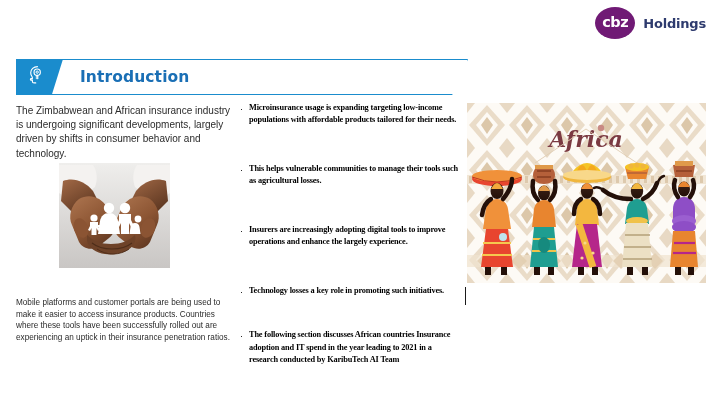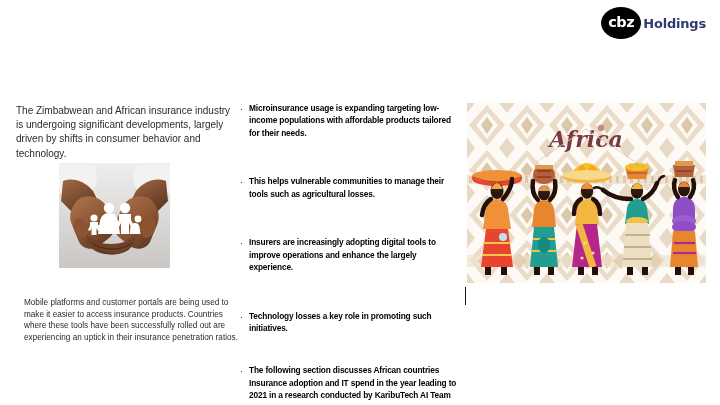--- a/index.html
+++ b/index.html
@@ -26,35 +26,35 @@
     top: 10px;
     right: 14px;
     display: flex;
     align-items: center;
     height: 26px;
   }
   .brand-mark {
     width: 40px;
     height: 32px;
     border-radius: 50%;
-    background: #000000;
+    background: #701a75;
     display: flex;
     align-items: center;
     justify-content: center;
     color: #ffffff;
     font-weight: bold;
     font-size: 14.5px;
     letter-spacing: -0.4px;
     font-family: "DejaVu Sans", sans-serif;
     line-height: 1;
     padding-bottom: 1px;
     box-sizing: border-box;
   }
   .brand-word {
-    margin-left: 2px;
+    margin-left: 8px;
     color: #2e3b6e;
     font-size: 13px;
     font-weight: bold;
     font-family: "DejaVu Sans", sans-serif;
     letter-spacing: -0.2px;
   }
 
   
   .banner {
     position: absolute;
@@ -124,21 +124,20 @@
     overflow: hidden;
   }
   .left-para-bottom {
     position: absolute;
     left: 16px;
     top: 297px;
     width: 222px;
     color: #2b2b2b;
     font-size: 8.2px;
     line-height: 1.42;
-    margin-left: 8px;
   }
 
   
   .bullets {
     position: absolute;
     left: 240px;
     top: 102px;
     width: 218px;
   }
   .bullet-item {
@@ -153,21 +152,21 @@
     font-size: 9px;
     line-height: 1.5;
     padding-top: 1px;
   }
   .bullet-text {
     flex: 1;
     color: #000000;
     font-size: 8.3px;
     font-weight: bold;
     line-height: 1.5;
-    font-family: Liberation Sans, sans-serif;
+    font-family: Liberation Serif, serif;
     letter-spacing: -0.15px;
   }
   .bullet-item.gap-lg { margin-bottom: 30px; }
   .bullet-item.gap-xl { margin-bottom: 36px; }
 
   
   .africa-art {
     position: absolute;
     left: 467px;
     top: 103px;
@@ -189,20 +188,35 @@
 </head>
 <body>
 
 <div class="slide">
 
   <div class="brand">
     <div class="brand-mark">cbz</div>
     <div class="brand-word">Holdings</div>
   </div>
 
+  <div class="banner">
+    <div class="banner-outline"></div>
+    <div class="banner-iconbox">
+      <span>
+        <svg width="19" height="20" viewBox="0 0 24 26" fill="none" xmlns="http://www.w3.org/2000/svg">
+          <path d="M14.5 2.2C9.6 2.2 5.8 5.6 5.8 10.1c0 2.1.6 3.4 1.4 4.5.5.7.7 1.2.7 2.1v1.1H6.3c-.5 0-.9.4-.9.9s.4.9.9.9h1.6v1.4c0 1.3 1 2.3 2.3 2.3h2.1" stroke="#ffffff" stroke-width="1.5" stroke-linecap="round" stroke-linejoin="round"></path>
+          <circle cx="14.2" cy="9.3" r="4.1" stroke="#ffffff" stroke-width="1.5"></circle>
+          <circle cx="14.2" cy="9.3" r="1.5" stroke="#ffffff" stroke-width="1.3"></circle>
+          <path d="M14.2 13.4v4.4" stroke="#ffffff" stroke-width="1.5" stroke-linecap="round"></path>
+          <path d="M12.8 15.3h2.8M12.8 17.1h2.8" stroke="#ffffff" stroke-width="1.1" stroke-linecap="round"></path>
+        </svg>
+      </span>
+    </div>
+    <div class="banner-title">Introduction</div>
+  </div>
 
   <div class="left-col">
     <div class="body-para">The Zimbabwean and  African insurance industry is undergoing significant developments, largely driven by shifts in consumer behavior and technology.</div>
   </div>
 
   <div class="photo-hands">
     <svg width="111" height="105" viewBox="0 0 111 105" xmlns="http://www.w3.org/2000/svg">
       <defs>
         <linearGradient id="bgG" x1="0" y1="0" x2="0" y2="1">
           <stop offset="0" stop-color="#efeeec"></stop>

